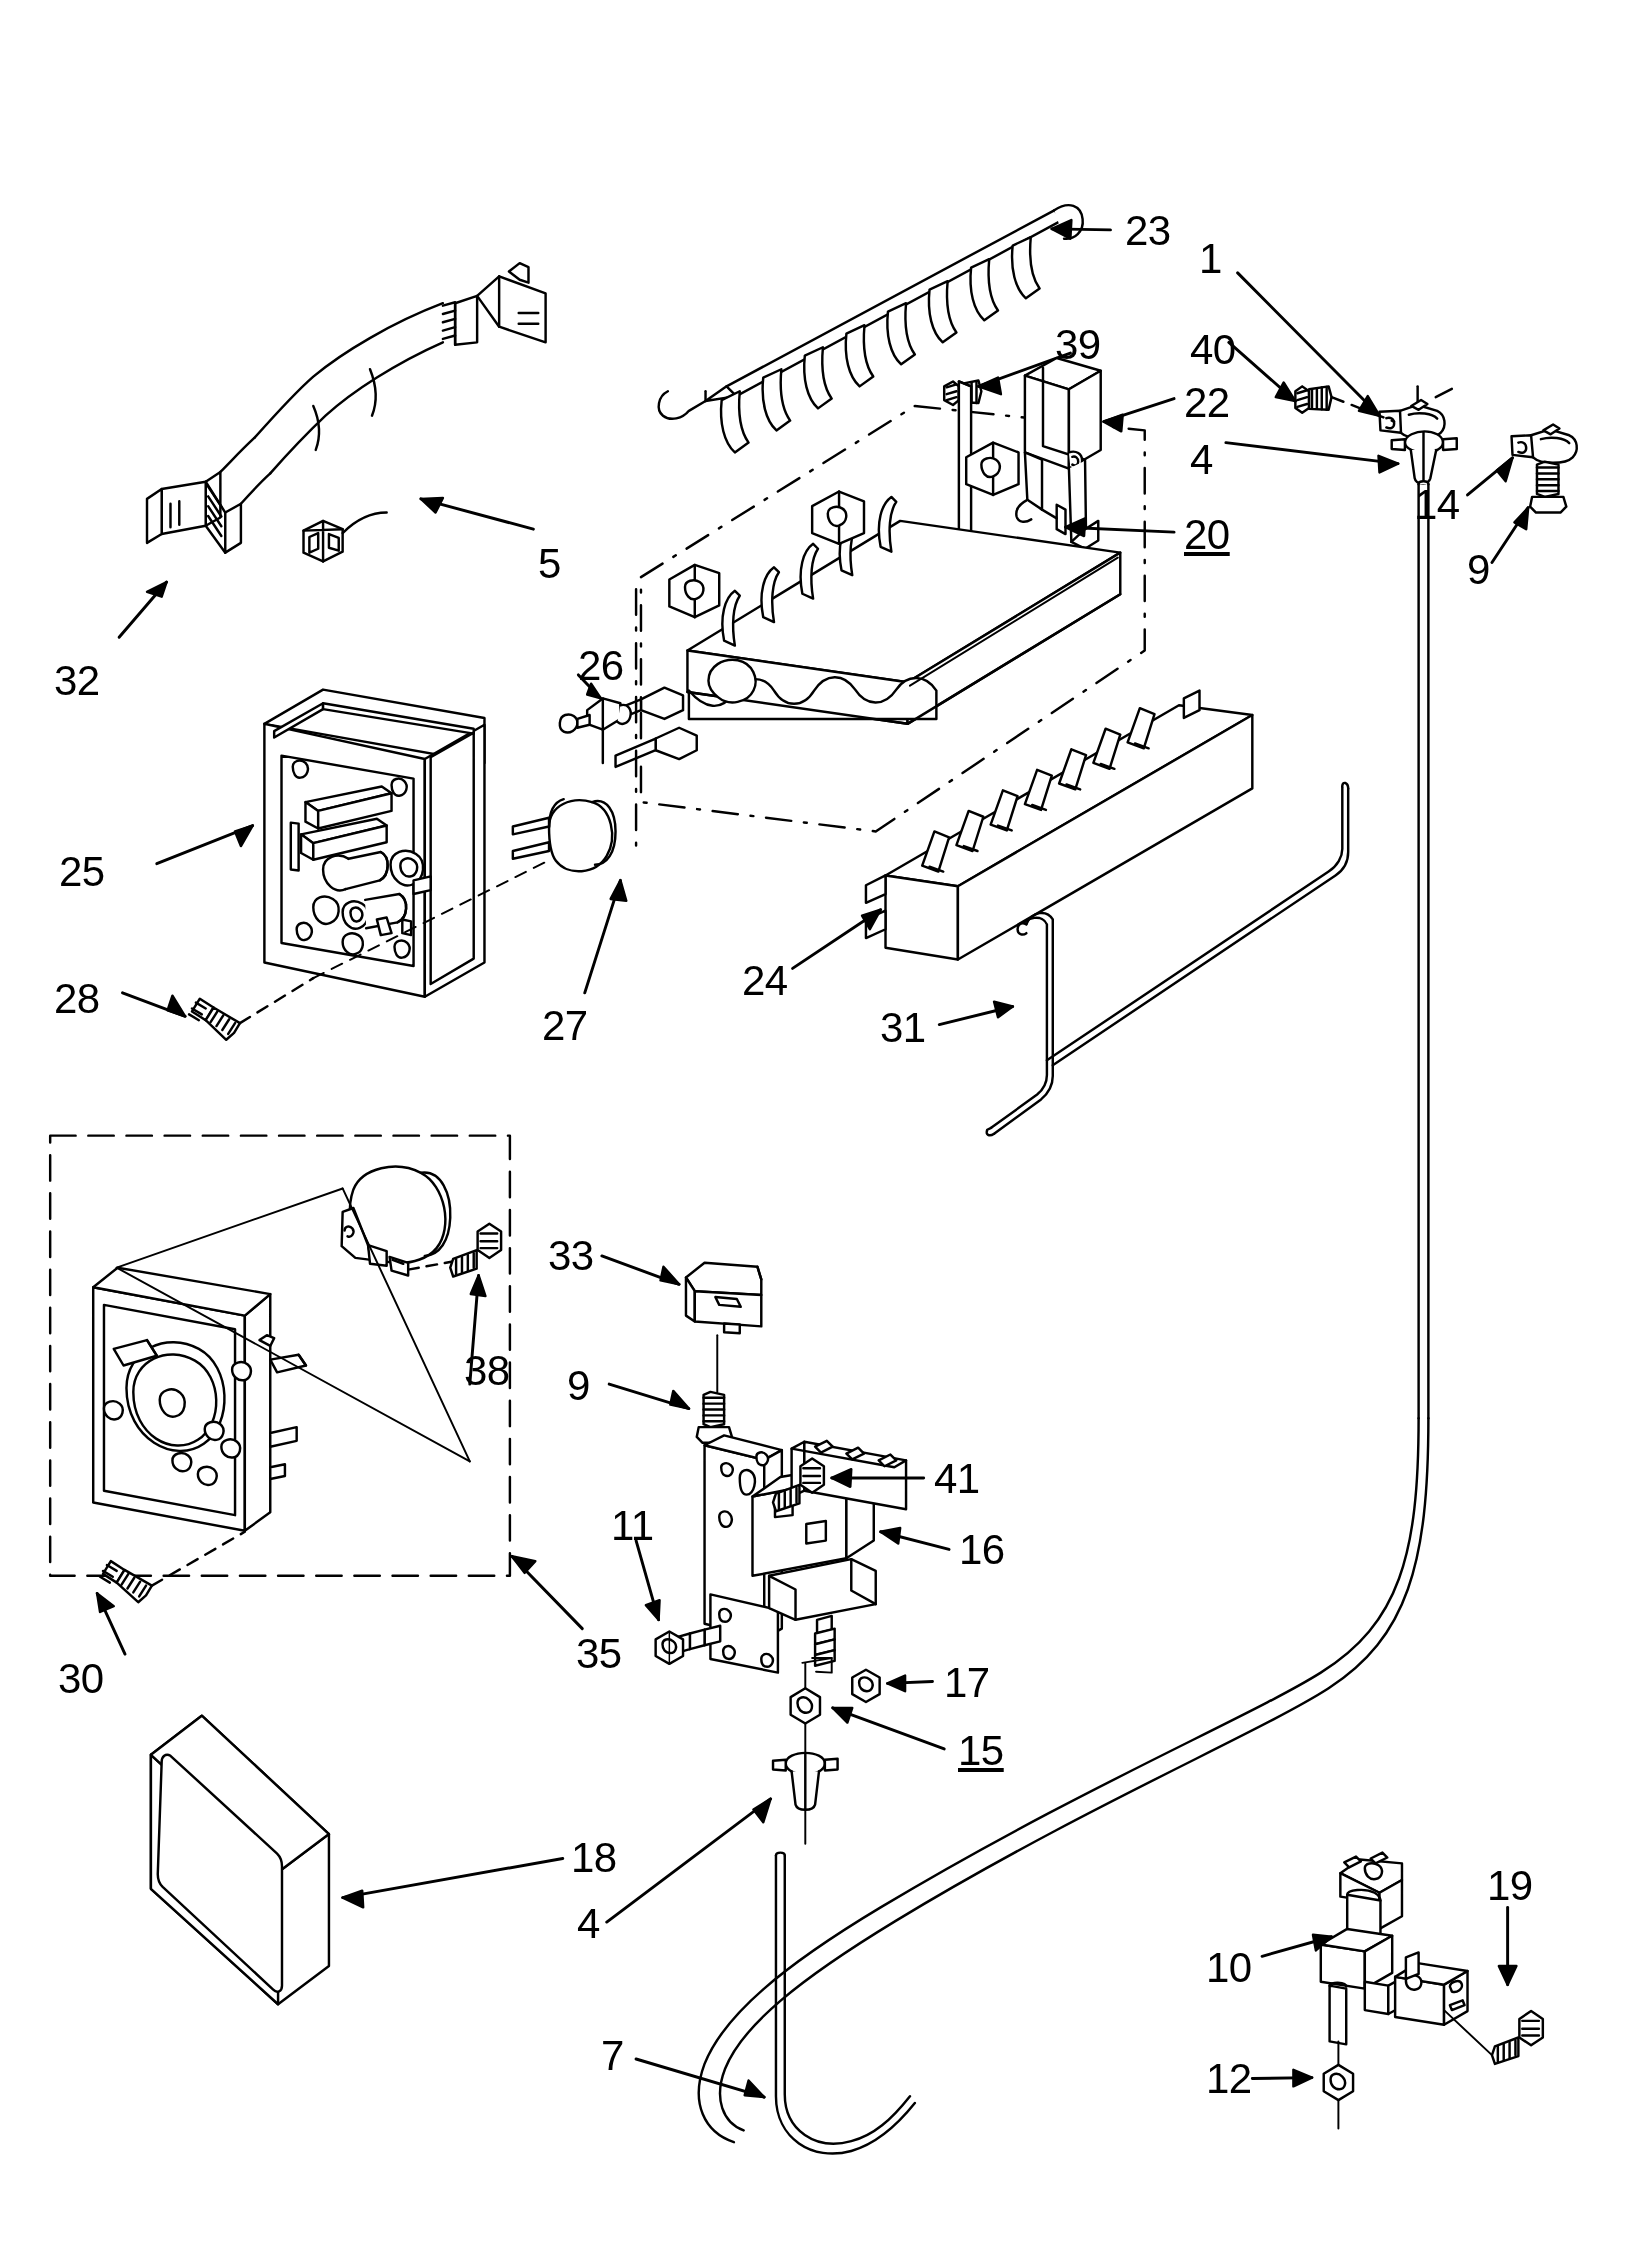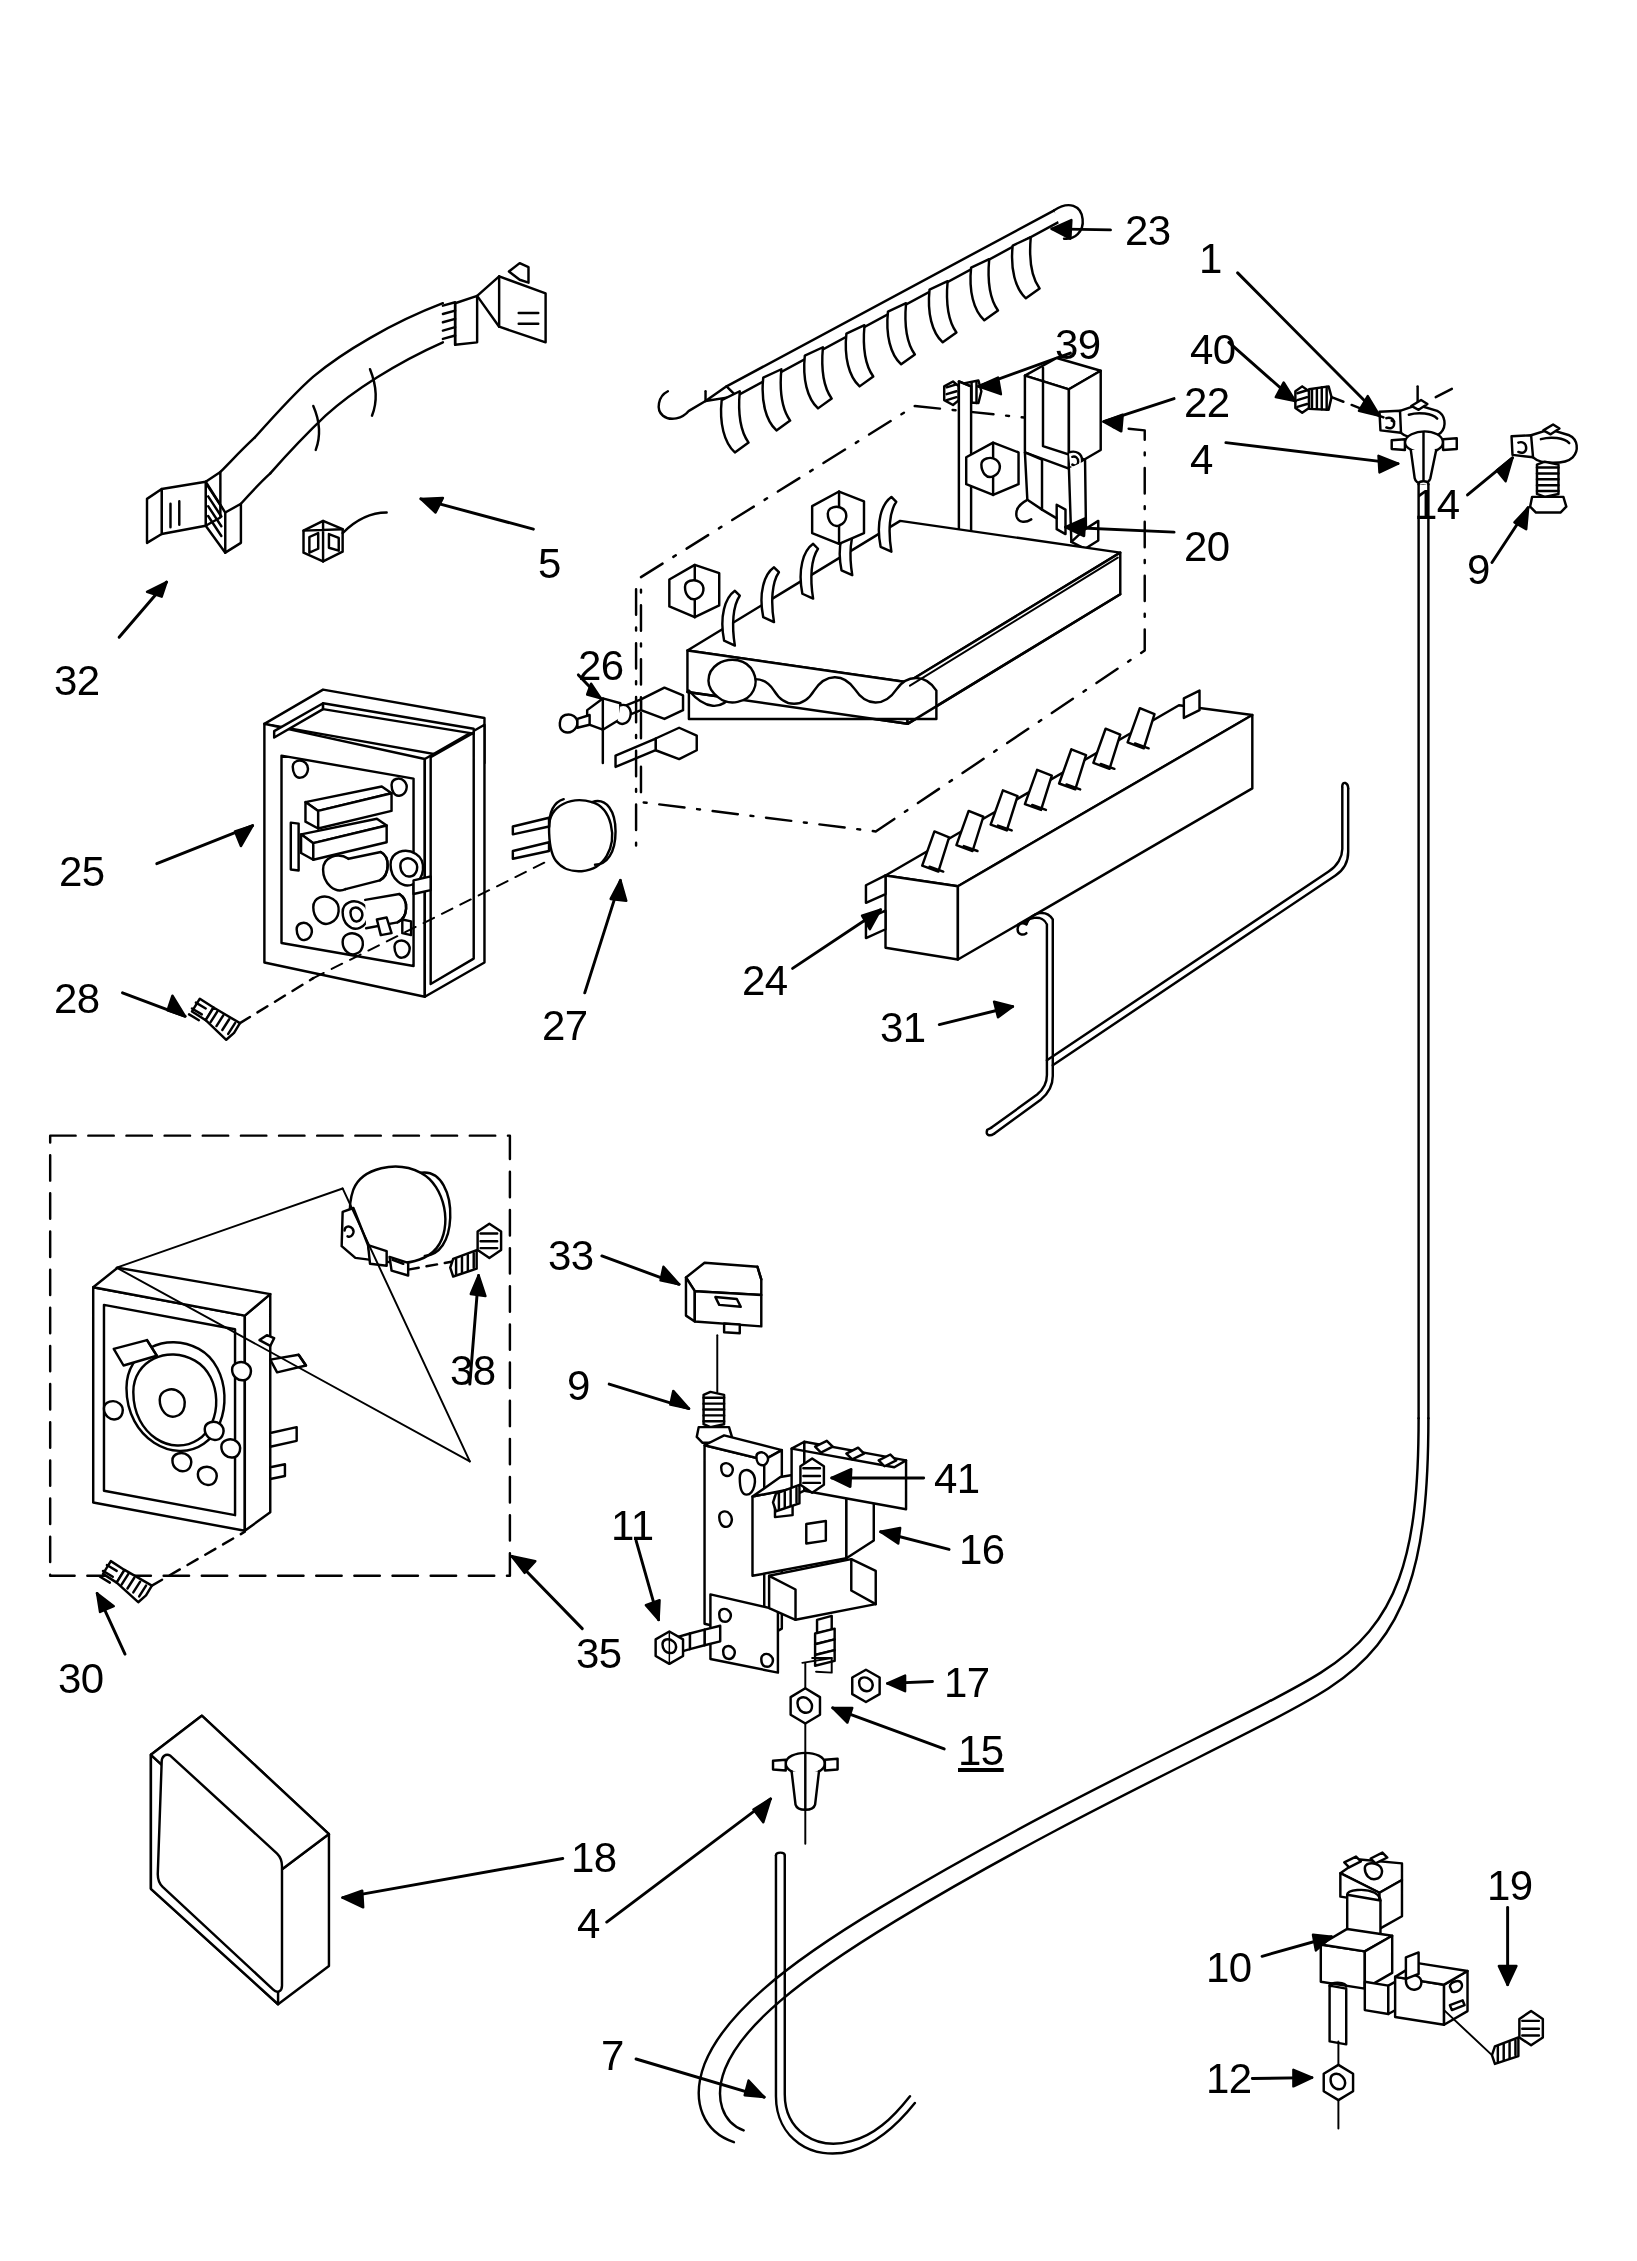--- a/index.html
+++ b/index.html
@@ -670,31 +670,31 @@
   </svg>
 
   <div class="callout" style="left:1125px; top:210px;">23</div>
   <div class="callout" style="left:1199px; top:238px;">1</div>
   <div class="callout" style="left:1055px; top:324px;">39</div>
   <div class="callout" style="left:1190px; top:329px;">40</div>
   <div class="callout" style="left:1184px; top:382px;">22</div>
   <div class="callout" style="left:1190px; top:439px;">4</div>
   <div class="callout" style="left:1414px; top:484px;text-align:center;">14</div>
   <div class="callout" style="left:1467px; top:549px;">9</div>
-  <div class="callout" style="left:1184px; top:526px;">20</div>
+  <div class="callout" style="left:1184px; top:514px;text-decoration:underline;">20</div>
   <div class="callout" style="left:538px; top:543px;">5</div>
   <div class="callout" style="left:54px; top:660px;">32</div>
   <div class="callout" style="left:547px; top:645px;margin-left:31px;">26</div>
   <div class="callout" style="left:59px; top:851px;">25</div>
   <div class="callout" style="left:54px; top:978px;">28</div>
   <div class="callout" style="left:542px; top:1005px;">27</div>
   <div class="callout" style="left:742px; top:960px;">24</div>
   <div class="callout" style="left:880px; top:1007px;">31</div>
   <div class="callout" style="left:548px; top:1235px;">33</div>
-  <div class="callout" style="left:450px; top:1350px;">38</div>
+  <div class="callout" style="left:464px; top:1350px;">38</div>
   <div class="callout" style="left:567px; top:1365px;">9</div>
   <div class="callout" style="left:934px; top:1458px;">41</div>
   <div class="callout" style="left:611px; top:1505px;">11</div>
   <div class="callout" style="left:959px; top:1529px;">16</div>
   <div class="callout" style="left:58px; top:1658px;">30</div>
   <div class="callout" style="left:576px; top:1633px;">35</div>
   <div class="callout" style="left:944px; top:1662px;">17</div>
   <div class="callout" style="left:958px; top:1730px;text-decoration:underline;">15</div>
   <div class="callout" style="left:571px; top:1837px;">18</div>
   <div class="callout" style="left:577px; top:1903px;">4</div>

